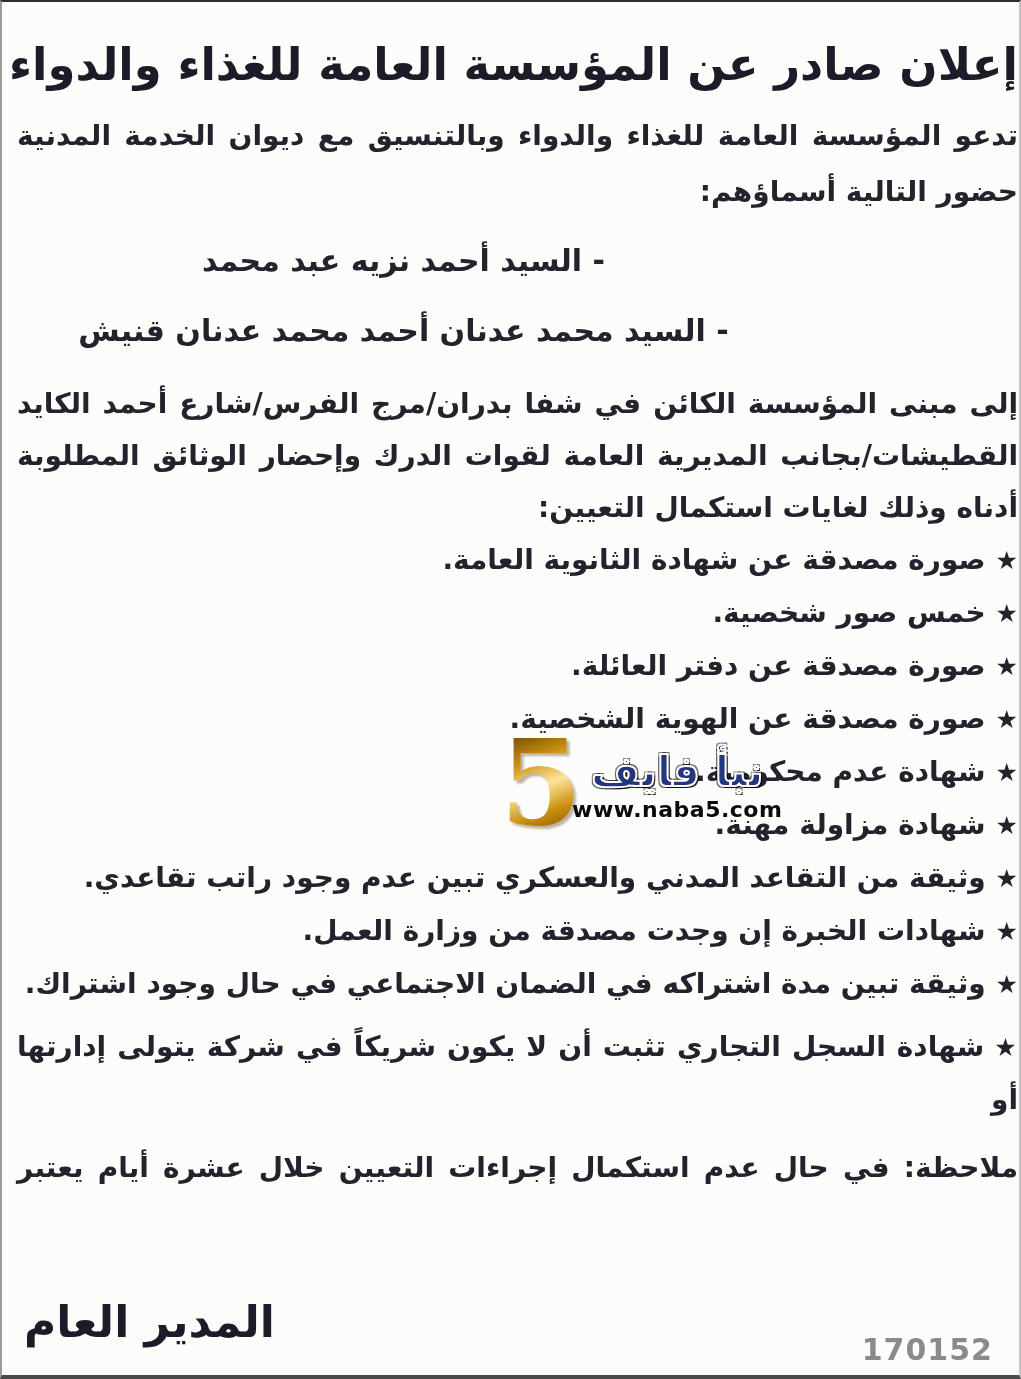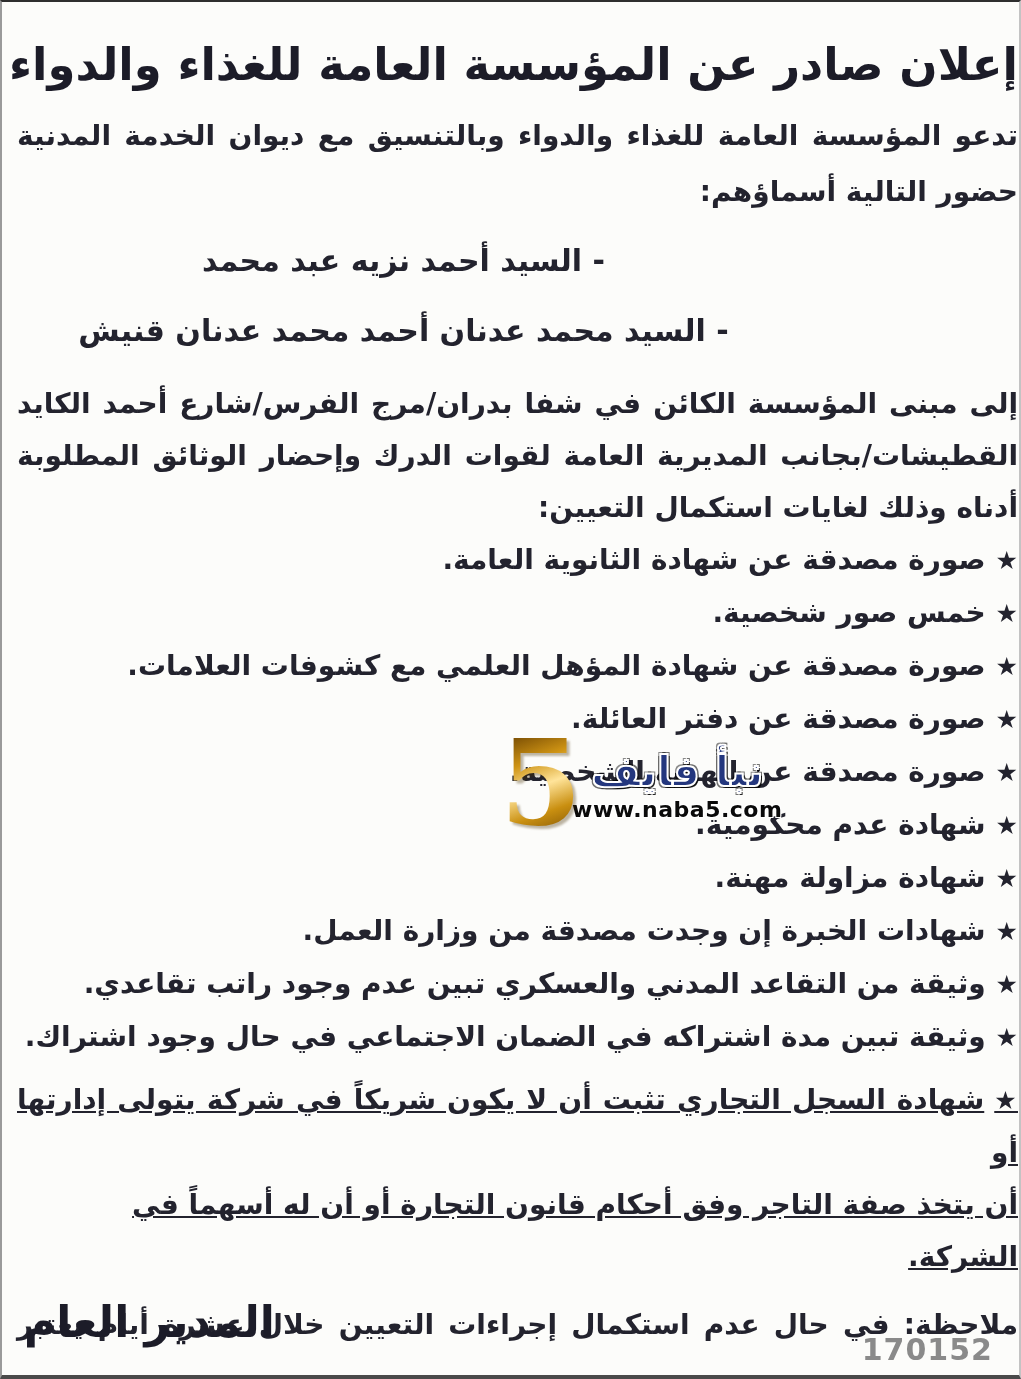--- a/index.html
+++ b/index.html
@@ -29,21 +29,21 @@
   .intro-line{line-height:48px;margin-top:8px;}
   .attendance-line{line-height:48px;margin-top:8px;white-space:nowrap;}
   .invitees{list-style:none;margin:22px 0 0;padding:0 228px 0 0;}
   .invitee{font-size:30px;line-height:46px;margin-bottom:24px;white-space:nowrap;text-align:center;}
   .venue{margin-top:16px;}
   .venue .vline{font-size:28px;line-height:52px;}
   .reqs{list-style:none;margin:10px 0 0;padding:0;}
   .req{font-size:28px;line-height:31px;margin-bottom:21px;text-align:right;}
   .star{margin-left:10px;font-size:25px;}
   .req-multi{margin-bottom:14px;}
-  .req-multi .mline{line-height:52px;text-decoration:underline;}
+  .req-multi .mline{line-height:52px;}
   .note{margin-top:0;}
   .note .nline{font-size:28px;line-height:56px;}
   .signature{position:absolute;left:22px;bottom:28px;font-size:44px;color:#1c1c28;white-space:nowrap;}
   .ad-number{
     position:absolute;right:26px;bottom:8px;direction:ltr;
     font-size:30px;color:#8a8a8a;letter-spacing:1px;font-weight:700;
   }
   
   .watermark{position:absolute;top:733px;left:498px;display:flex;align-items:flex-start;direction:ltr;z-index:5;}
   .wm-five{
@@ -83,31 +83,29 @@
 
   <div class="venue">
     <div class="vline jline">إلى مبنى المؤسسة الكائن في شفا بدران/مرج الفرس/شارع أحمد الكايد</div>
     <div class="vline jline">القطيشات/بجانب المديرية العامة لقوات الدرك وإحضار الوثائق المطلوبة</div>
     <div class="vline rline">أدناه وذلك لغايات استكمال التعيين:</div>
   </div>
 
   <ul class="reqs">
     <li class="req"><span class="star">★</span><span>صورة مصدقة عن شهادة الثانوية العامة.</span></li>
     <li class="req"><span class="star">★</span><span>خمس صور شخصية.</span></li>
-    <li class="req"><span class="star">★</span><span>صورة مصدقة عن شهادة المؤهل العلمي مع كشوفات العلامات.</span></li>
     <li class="req"><span class="star">★</span><span>صورة مصدقة عن دفتر العائلة.</span></li>
     <li class="req"><span class="star">★</span><span>صورة مصدقة عن الهوية الشخصية.</span></li>
     <li class="req"><span class="star">★</span><span>شهادة عدم محكومية.</span></li>
     <li class="req"><span class="star">★</span><span>شهادة مزاولة مهنة.</span></li>
+    <li class="req"><span class="star">★</span><span>وثيقة من التقاعد المدني والعسكري تبين عدم وجود راتب تقاعدي.</span></li>
     <li class="req"><span class="star">★</span><span>شهادات الخبرة إن وجدت مصدقة من وزارة العمل.</span></li>
-    <li class="req"><span class="star">★</span><span>وثيقة من التقاعد المدني والعسكري تبين عدم وجود راتب تقاعدي.</span></li>
     <li class="req"><span class="star">★</span><span>وثيقة تبين مدة اشتراكه في الضمان الاجتماعي في حال وجود اشتراك.</span></li>
     <li class="req req-multi">
       <div class="mline jline"><span class="star">★</span><span>شهادة السجل التجاري تثبت أن لا يكون شريكاً في شركة يتولى إدارتها أو</span></div>
-      <div class="mline rline">أن يتخذ صفة التاجر وفق أحكام قانون التجارة أو أن له أسهماً في الشركة.</div>
     </li>
   </ul>
 
   <div class="note">
     <div class="nline jline">ملاحظة: في حال عدم استكمال إجراءات التعيين خلال عشرة أيام يعتبر</div>
 
   </div>
 
   <div class="signature">المدير العام</div>
   <div class="ad-number">170152</div>

